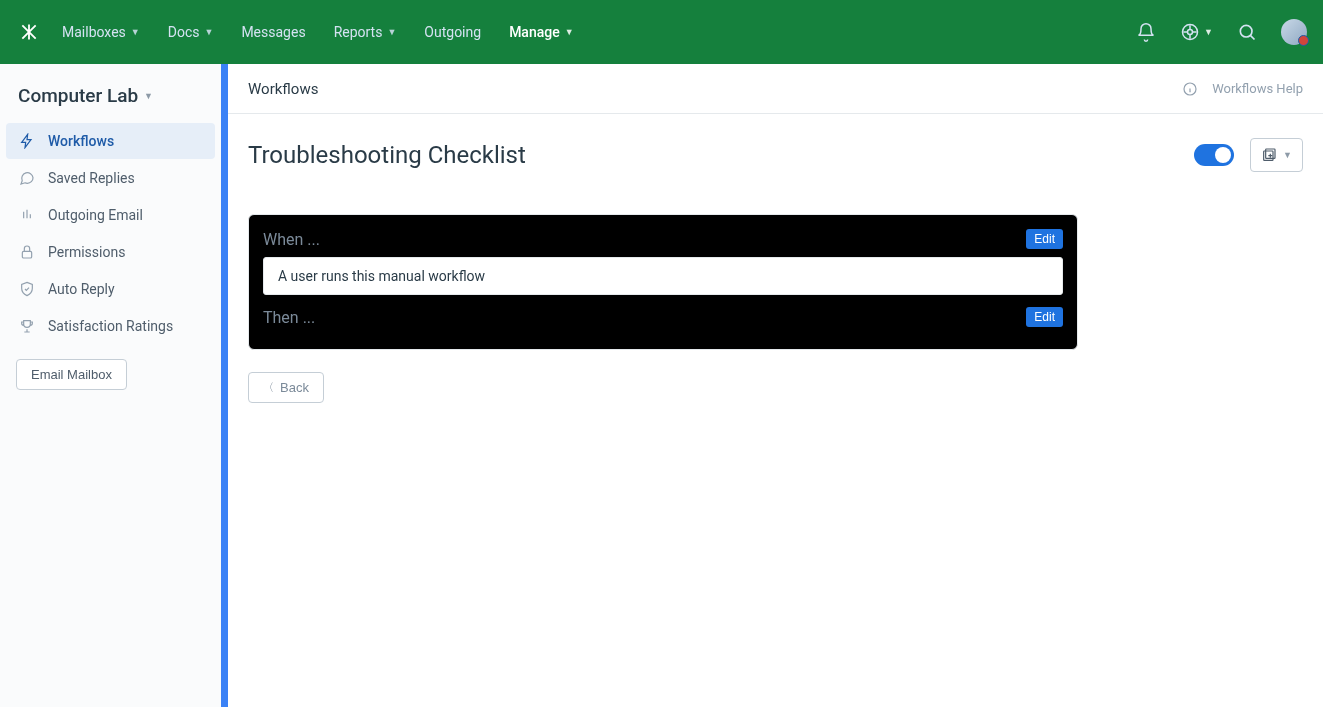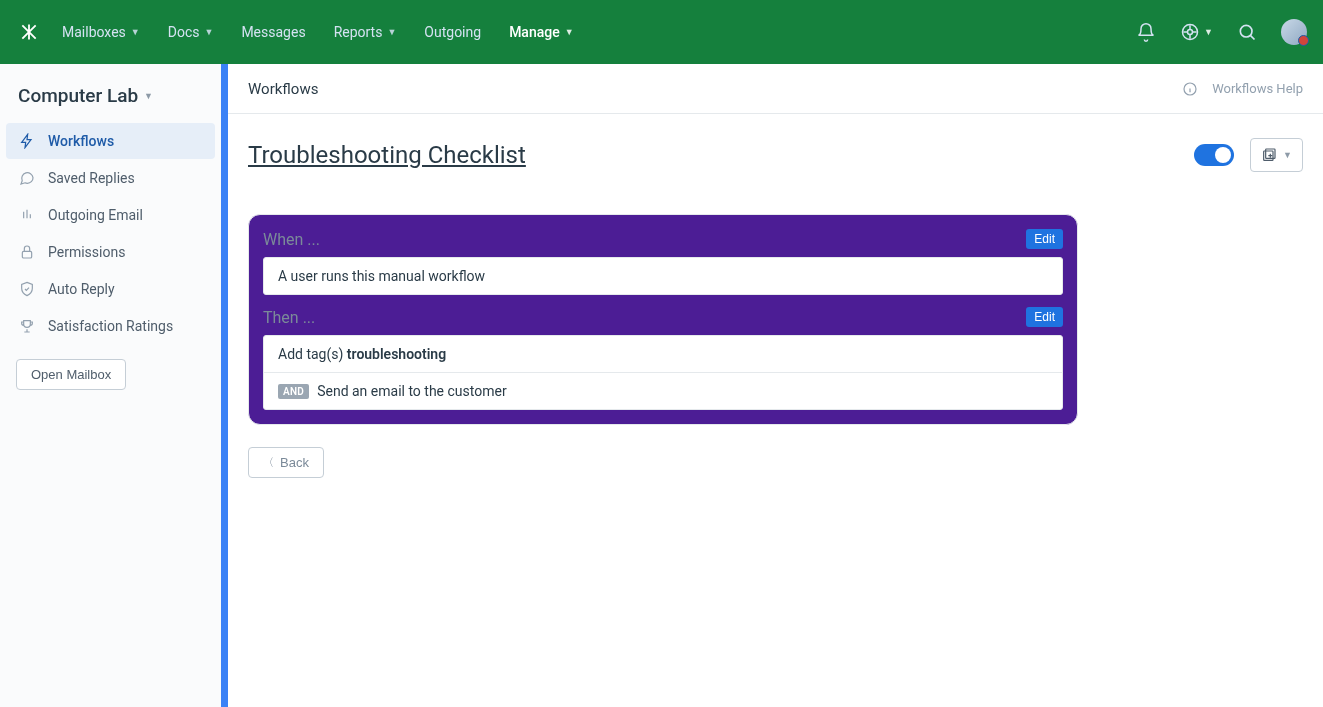--- a/index.html
+++ b/index.html
@@ -27,27 +27,27 @@
     .open-mailbox { margin: 14px 16px; padding: 7px 14px; border:1px solid #c5ced6; background:#fff; border-radius:4px; color:#4f5d6b; cursor:pointer; font-size:13px; }
 
     .main { flex:1; display:flex; flex-direction:column; }
     .subhead { height:50px; border-bottom:1px solid #e5e9ec; display:flex; align-items:center; padding: 0 20px; }
     .subhead .crumb { font-size:15px; color:#2a3b47; }
     .subhead .spacer { flex:1; }
     .subhead .help { display:flex; align-items:flex-start; gap:14px; color:#93a1af; font-size:13px; cursor:pointer; }
 
     .content { padding: 24px 20px; }
     .title-row { display:flex; align-items:center; gap:16px; margin-bottom: 20px; }
-    .page-title { font-size: 24px; font-weight:400; color:#2a3b47;text-decoration:underline; }
+    .page-title { font-size: 24px; font-weight:400; color:#2a3b47; }
     .title-row .spacer { flex:1; }
     .toggle { width:40px; height:22px; background:#1f73e0; border-radius:11px; position:relative; cursor:pointer; }
     .toggle::after { content:""; position:absolute; right:3px; top:3px; width:16px; height:16px; background:#fff; border-radius:50%; }
     .more-btn { height:34px; border:1px solid #c5ced6; border-radius:4px; background:#fff; display:flex; align-items:center; gap:6px; padding:0 10px; cursor:pointer; color:#4f5d6b; }
 
-    .card { border:1px solid #e5e9ec; border-radius:12px; background:#4c1d95; padding: 14px 14px 14px; max-width: 830px; margin-top: 42px; }
+    .card { border:1px solid #e5e9ec; border-radius:6px; background:#000000; padding: 14px 14px 14px; max-width: 830px; margin-top: 42px; }
     .sect { margin-bottom: 12px; }
     .sect:last-child { margin-bottom:0; }
     .sect-head { display:flex; align-items:center; margin-bottom:8px; }
     .sect-label { color:#7b8a99; font-size:16px; }
     .edit-btn { background:#1f73e0; color:#fff; border:none; border-radius:3px; padding: 3px 8px; font-size:12px; cursor:pointer; }
     .row-box { background:#fff; border:1px solid #e5e9ec; border-radius:3px; }
     .row-item { padding: 10px 14px; display:flex; align-items:flex-end; gap:8px; font-size:14px; color:#2a3b47; }
     .row-item + .row-item { border-top:1px solid #e5e9ec; }
     .and-badge { background:#9aa6b2; color:#fff; font-size:10px; font-weight:600; padding:2px 5px; border-radius:2px; letter-spacing:.3px; }
 
@@ -165,21 +165,21 @@
       </li>
       <li class="side-item">
         <span class="s-icon">
             <svg width="16" height="16" viewBox="0 0 24 24" fill="none" stroke="currentColor" stroke-width="1.8">
               <path d="M8 21h8M12 17v4M7 4h10v5a5 5 0 0 1-10 0V4zM7 6H4v2a3 3 0 0 0 3 3M17 6h3v2a3 3 0 0 1-3 3"></path>
             </svg>
           </span>
         <span>Satisfaction Ratings</span>
       </li>
     </ul>
-    <button class="open-mailbox">Open Mailbox</button>
+    <button class="open-mailbox">Email Mailbox</button>
   </div>
 
   <div class="main">
     <div class="subhead">
       <div class="crumb">Workflows</div>
       <div class="spacer"></div>
       <div class="help">
         <svg width="16" height="16" viewBox="0 0 24 24" fill="none" stroke="#93a1af" stroke-width="1.8">
             <circle cx="12" cy="12" r="9"></circle>
             <path d="M12 8h.01M11 12h1v4h1"></path>
@@ -216,29 +216,20 @@
             </div>
           </div>
         </div>
 
         <div class="sect">
           <div class="sect-head">
             <div class="sect-label">Then ...</div>
             <div class="spacer" style="flex:1"></div>
             <button class="edit-btn">Edit</button>
           </div>
-          <div class="row-box">
-            <div class="row-item">
-              <span><span>Add tag(s) </span><span class="strong">troubleshooting</span></span>
-            </div>
-            <div class="row-item">
-              <span class="and-badge">AND</span>
-              <span>Send an email to the customer</span>
-            </div>
-          </div>
         </div>
       </div>
 
       <button class="back-btn">
         <span style="font-size:11px;">〈</span>
         <span>Back</span>
       </button>
     </div>
   </div>
 </div>

